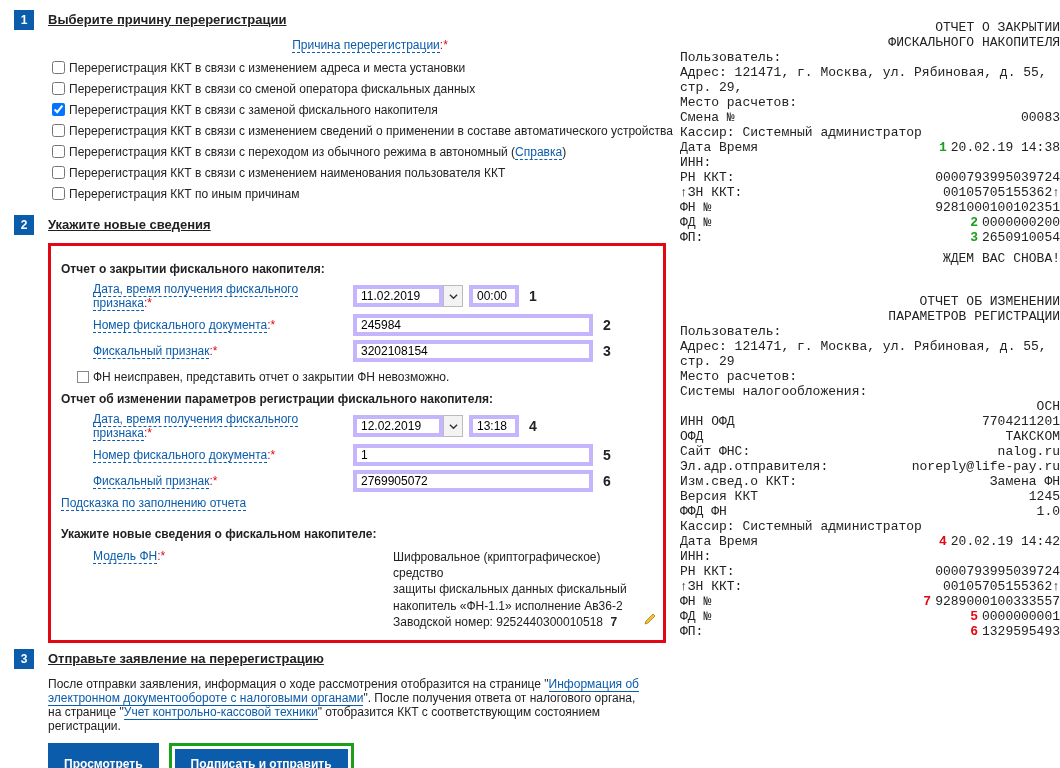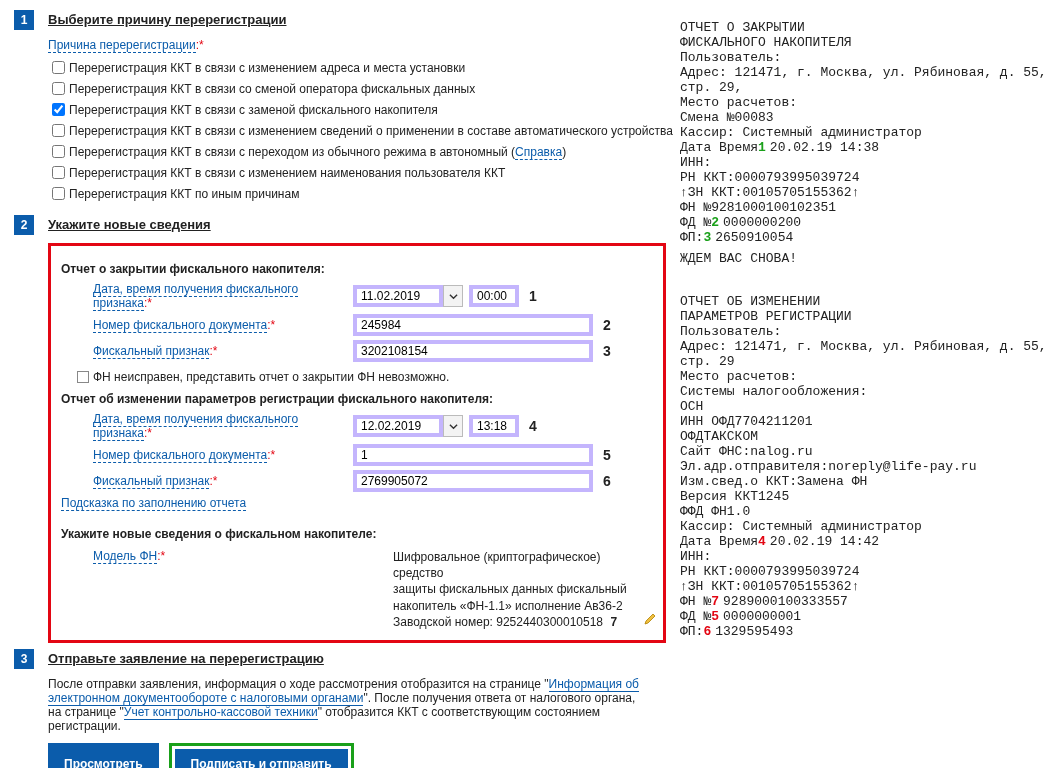--- a/index.html
+++ b/index.html
@@ -14,21 +14,21 @@
   .page { display: flex; }
   .left { width: 680px; padding: 6px 0 0 0; }
   .right { width: 380px; padding: 20px 0 0 0; font-family: "Courier New", monospace; font-size: 13px; }
   .step { display: flex; margin: 4px 0 8px 14px; }
   .step-num {
     background: #0b5cab; color: #fff; width: 20px; height: 20px;
     display: flex; align-items: center; justify-content: center;
     font-weight: bold; font-size: 12px; margin-right: 14px; flex-shrink: 0;
   }
   .step-title { font-weight: bold; font-size: 13px; padding-top: 2px; text-decoration: underline; }
-  .sub { margin-left: 48px; margin-bottom: 6px; }
+  .sub { margin-left: 60px; margin-bottom: 6px; text-align: center; }
   .link { color: #0b5cab; border-bottom: 1px dashed #0b5cab; cursor: pointer; }
   .reasons { margin-left: 48px; }
   .reason-row { margin: 2px 0; }
   .reason-row input[type=checkbox] { vertical-align: middle; margin-right: 4px; }
   .reason-row label { vertical-align: middle; }
   .redbox {
     border: 3px solid #e30613;
     margin: 4px 14px 4px 48px;
     padding: 10px 10px 10px 10px;
   }
@@ -57,22 +57,22 @@
     position: absolute; right: -4px; bottom: 0;
     display: inline-block; cursor: pointer;
   }
   .after-red { margin-left: 48px; margin-right: 30px; }
   .btn-row { display: flex; gap: 10px; margin: 10px 0 8px 48px; }
   .btn {
     background: #0b5cab; color: #fff; border: 0;
     padding: 8px 16px; font-weight: bold; font-size: 12px; cursor: pointer;
   }
   .greenbox { border: 3px solid #1aa01a; padding: 3px; }
-  .rc-center { text-align: left; }
-  .rc-row { display: flex; justify-content: flex-start; }
+  .rc-center { text-align: right; }
+  .rc-row { display: flex; justify-content: space-between; }
   .rc-row .label { text-align: left; }
   .rc-row .value { text-align: right; }
   .num-green { color: #1aa01a; font-weight: bold; margin-right: 4px; }
   .num-red { color: #e30613; font-weight: bold; margin-right: 4px; }
   .chk { display:inline-block; width:12px; height:12px; border:1px solid #888; vertical-align:middle; margin-right:4px;}
 </style>
 </head>
 <body>
 
 <div class="page">

